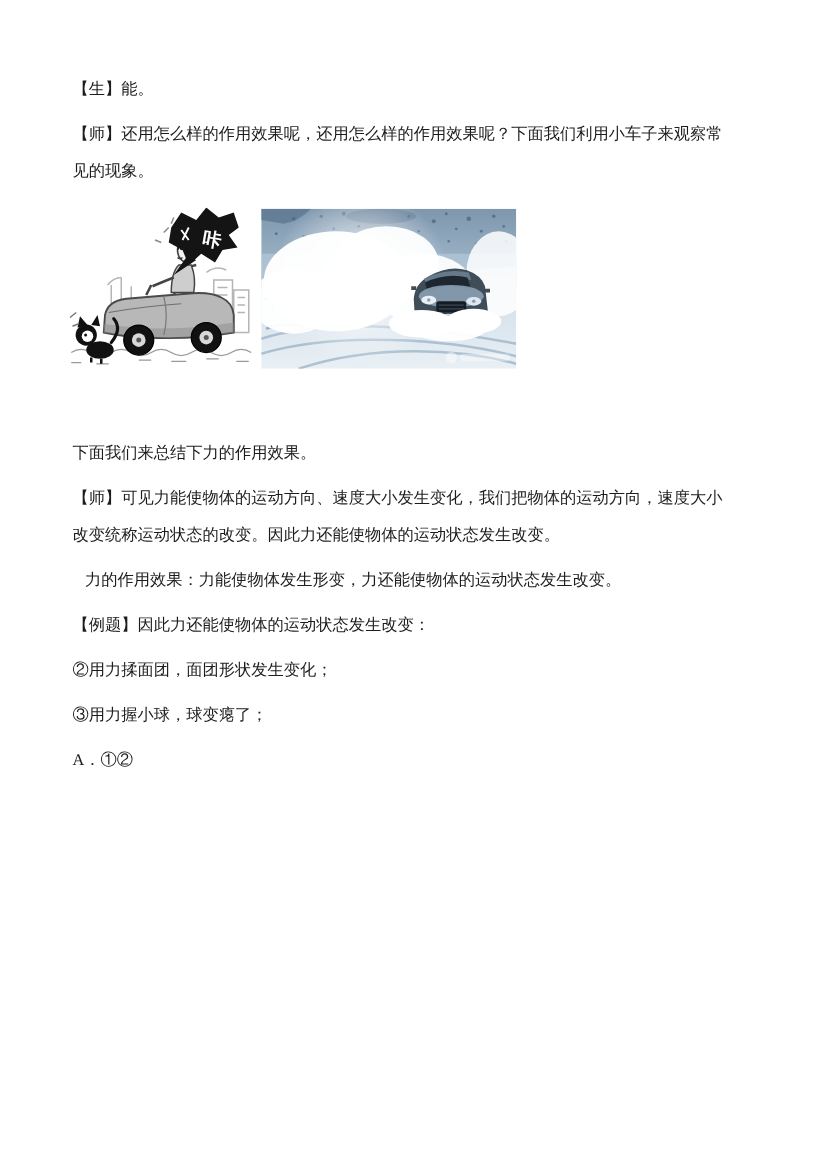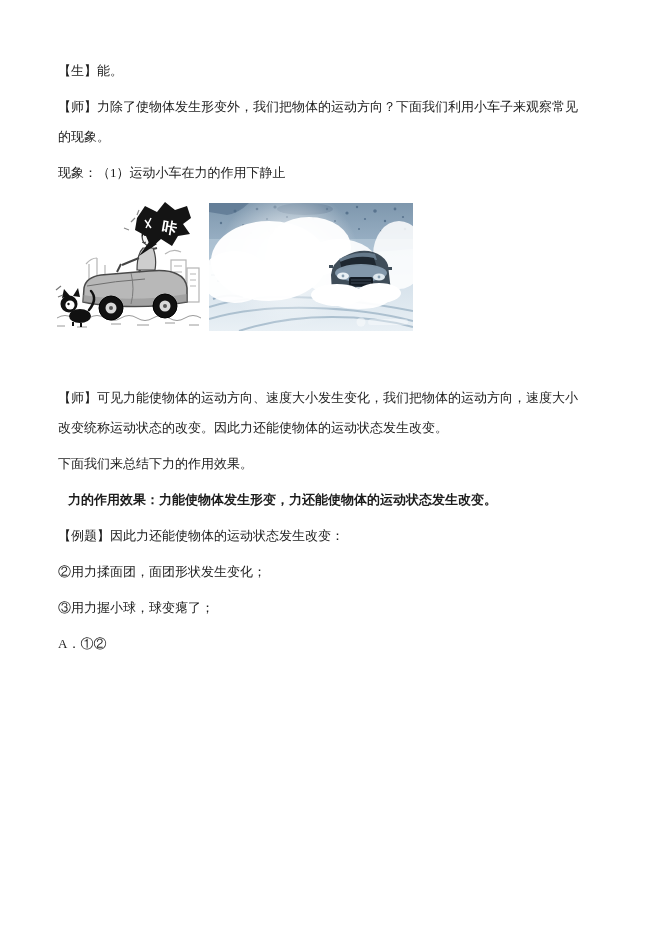--- a/index.html
+++ b/index.html
@@ -15,42 +15,41 @@
     overflow:hidden;
   }
   .content { width:530px; }
   .para {
     margin:0 0 6px 0;
     font-size:13px;
     line-height:30px;
     letter-spacing:0;
     word-break:break-all;
   }
-  .para.bold { font-weight:bold; }
+  .para.bold { font-weight:normal; }
   .para.indent-1 { padding-left:5px; }
   .para.indent-2 { padding-left:10px; }
   .illustration-row {
     display:flex;
     gap:2px;
     margin:14px 0 52px -5px;
     align-items:flex-start;
   }
   .cartoon-box { width:154px; height:129px; }
   .photo-box { width:204px; height:128px; margin-top:1px; }
   svg { display:block; }
 </style>
 </head>
 <body>
 
 <div class="page">
   <div class="content">
 
     <p class="para">【生】能。</p>
-    <p class="para">【师】力除了使物体发生形变外，我们把物体的运动方向？下面我们利用小车子来观察常见的现象。</p>
-    <p class="para">现象：（1）运动小车在力的作用下静止</p>
+    <p class="para">【师】还用怎么样的作用效果呢，还用怎么样的作用效果呢？下面我们利用小车子来观察常见的现象。</p>
 
     <div class="illustration-row">
 
       <svg class="cartoon-box" viewBox="0 0 154 129">
         <rect width="154" height="129" fill="#ffffff"></rect>
 
         <g stroke="#b5b5b5" stroke-width="1.2" fill="none">
           <path d="M36,62 V100"></path>
             <path d="M44,56 V100"></path>
             <path d="M52,63 V100"></path>
@@ -209,22 +208,22 @@
           <ellipse cx="150" cy="96" rx="30" ry="10" opacity="0.95"></ellipse>
         </g>
 
         <g opacity="0.45">
           <circle cx="152" cy="119" r="4.5" fill="#ffffff"></circle>
           <rect x="159" y="116" width="40" height="6" rx="3" fill="#ffffff" opacity="0.8"></rect>
         </g>
       </svg>
     </div>
 
+    <p class="para">下面我们来总结下力的作用效果。</p>
     <p class="para">【师】可见力能使物体的运动方向、速度大小发生变化，我们把物体的运动方向，速度大小改变统称运动状态的改变。因此力还能使物体的运动状态发生改变。</p>
-    <p class="para">下面我们来总结下力的作用效果。</p>
     <p class="para bold indent-2">力的作用效果：力能使物体发生形变，力还能使物体的运动状态发生改变。</p>
     <p class="para">【例题】因此力还能使物体的运动状态发生改变：</p>
     <p class="para">②用力揉面团，面团形状发生变化；</p>
     <p class="para">③用力握小球，球变瘪了；</p>
     <p class="para">A．①②</p>
 
   </div>
 </div>
 
 </body></html>

